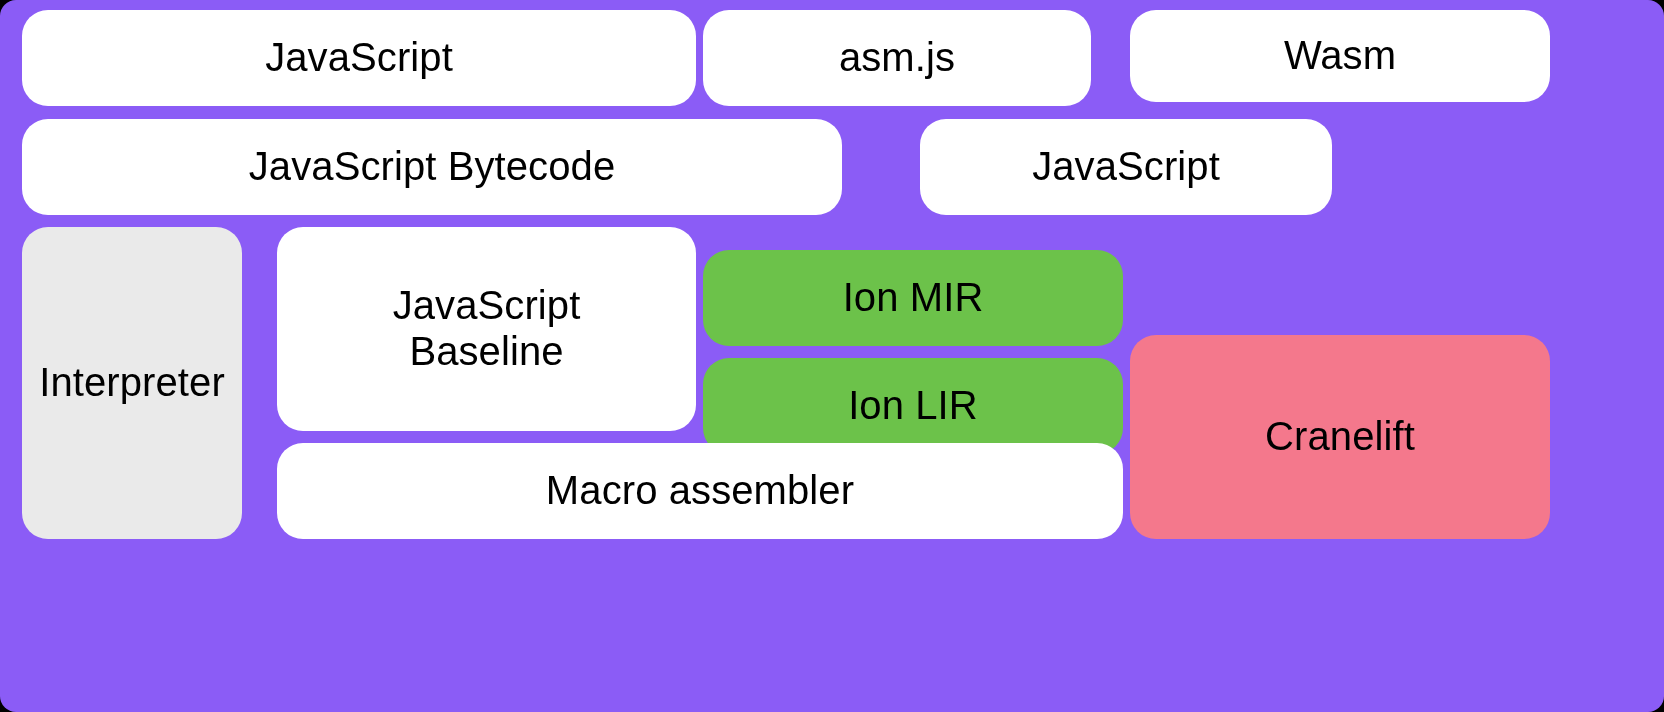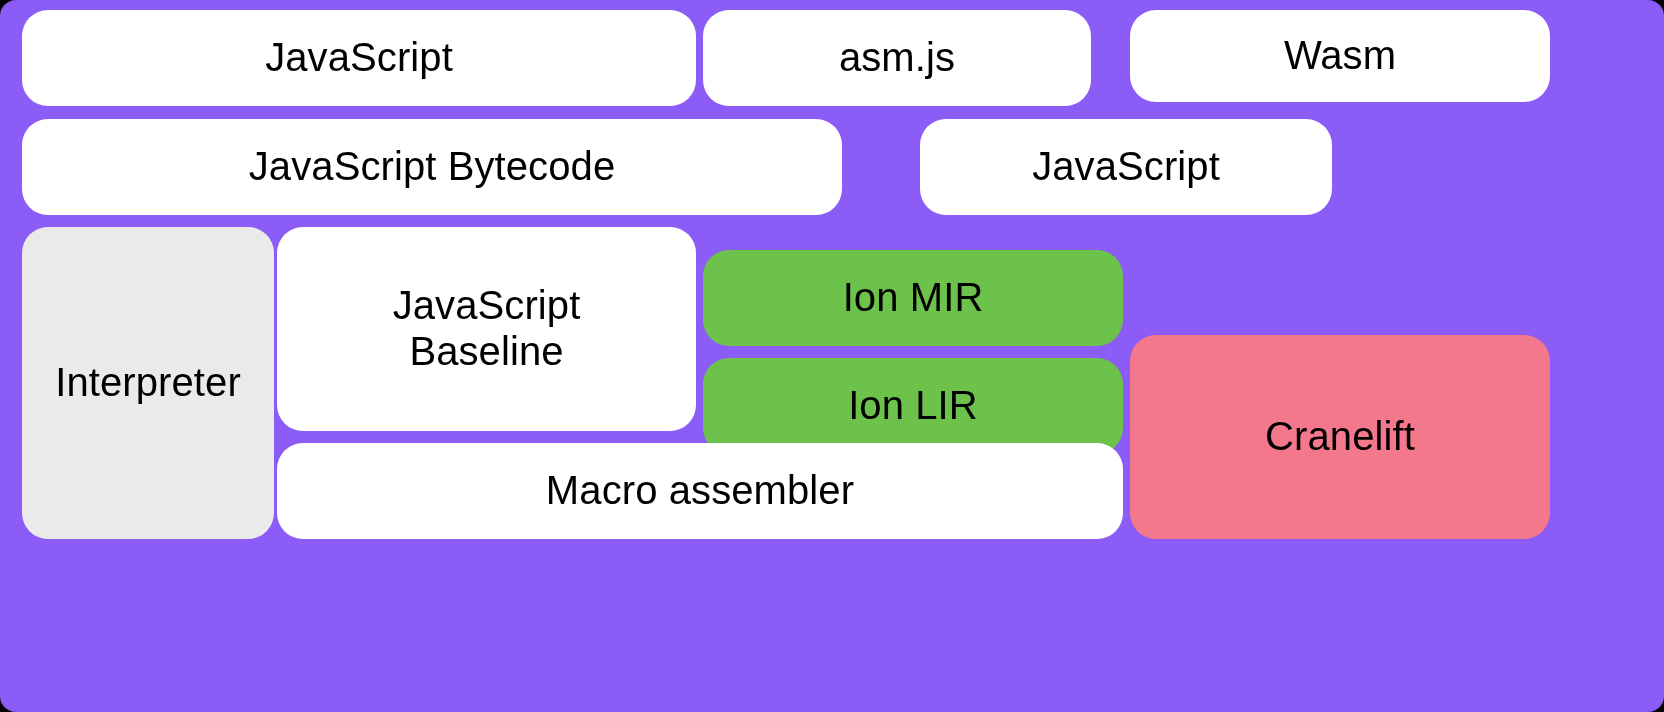--- a/index.html
+++ b/index.html
@@ -44,21 +44,21 @@
   <div class="node fill-white" style="left: 22px; top: 10px; width: 674px; height: 96px; background: rgb(255, 255, 255); color: rgb(0, 0, 0);">JavaScript</div>
 
   <div class="node fill-white" style="left: 703px; top: 10px; width: 388px; height: 96px; background: rgb(255, 255, 255); color: rgb(0, 0, 0);">asm.js</div>
 
   <div class="node fill-white" style="left: 1130px; top: 10px; width: 420px; height: 92px; background: rgb(255, 255, 255); color: rgb(0, 0, 0);">Wasm</div>
 
   <div class="node fill-white" style="left: 22px; top: 119px; width: 820px; height: 96px; background: rgb(255, 255, 255); color: rgb(0, 0, 0);">JavaScript Bytecode</div>
 
   <div class="node fill-white" style="left: 920px; top: 119px; width: 412px; height: 96px; background: rgb(255, 255, 255); color: rgb(0, 0, 0);">JavaScript</div>
 
-  <div class="node fill-gray" style="left: 22px; top: 227px; width: 252px; height: 312px; background: rgb(234, 234, 234); color: rgb(0, 0, 0);">Interpreter</div>
+  <div class="node fill-gray" style="left: 22px; top: 227px; width: 220px; height: 312px; background: rgb(234, 234, 234); color: rgb(0, 0, 0);">Interpreter</div>
 
   <div class="node fill-white" style="left: 277px; top: 227px; width: 419px; height: 204px; background: rgb(255, 255, 255); color: rgb(0, 0, 0);">JavaScript
 Baseline</div>
 
   <div class="node fill-green" style="left: 703px; top: 227px; width: 420px; height: 96px; background: rgb(108, 194, 74); color: rgb(0, 0, 0);">Ion MIR</div>
 
   <div class="node fill-green" style="left: 703px; top: 335px; width: 420px; height: 96px; background: rgb(108, 194, 74); color: rgb(0, 0, 0);">Ion LIR</div>
 
   <div class="node fill-pink" style="left: 1130px; top: 335px; width: 420px; height: 204px; background: rgb(244, 120, 140); color: rgb(0, 0, 0);">Cranelift</div>
 

